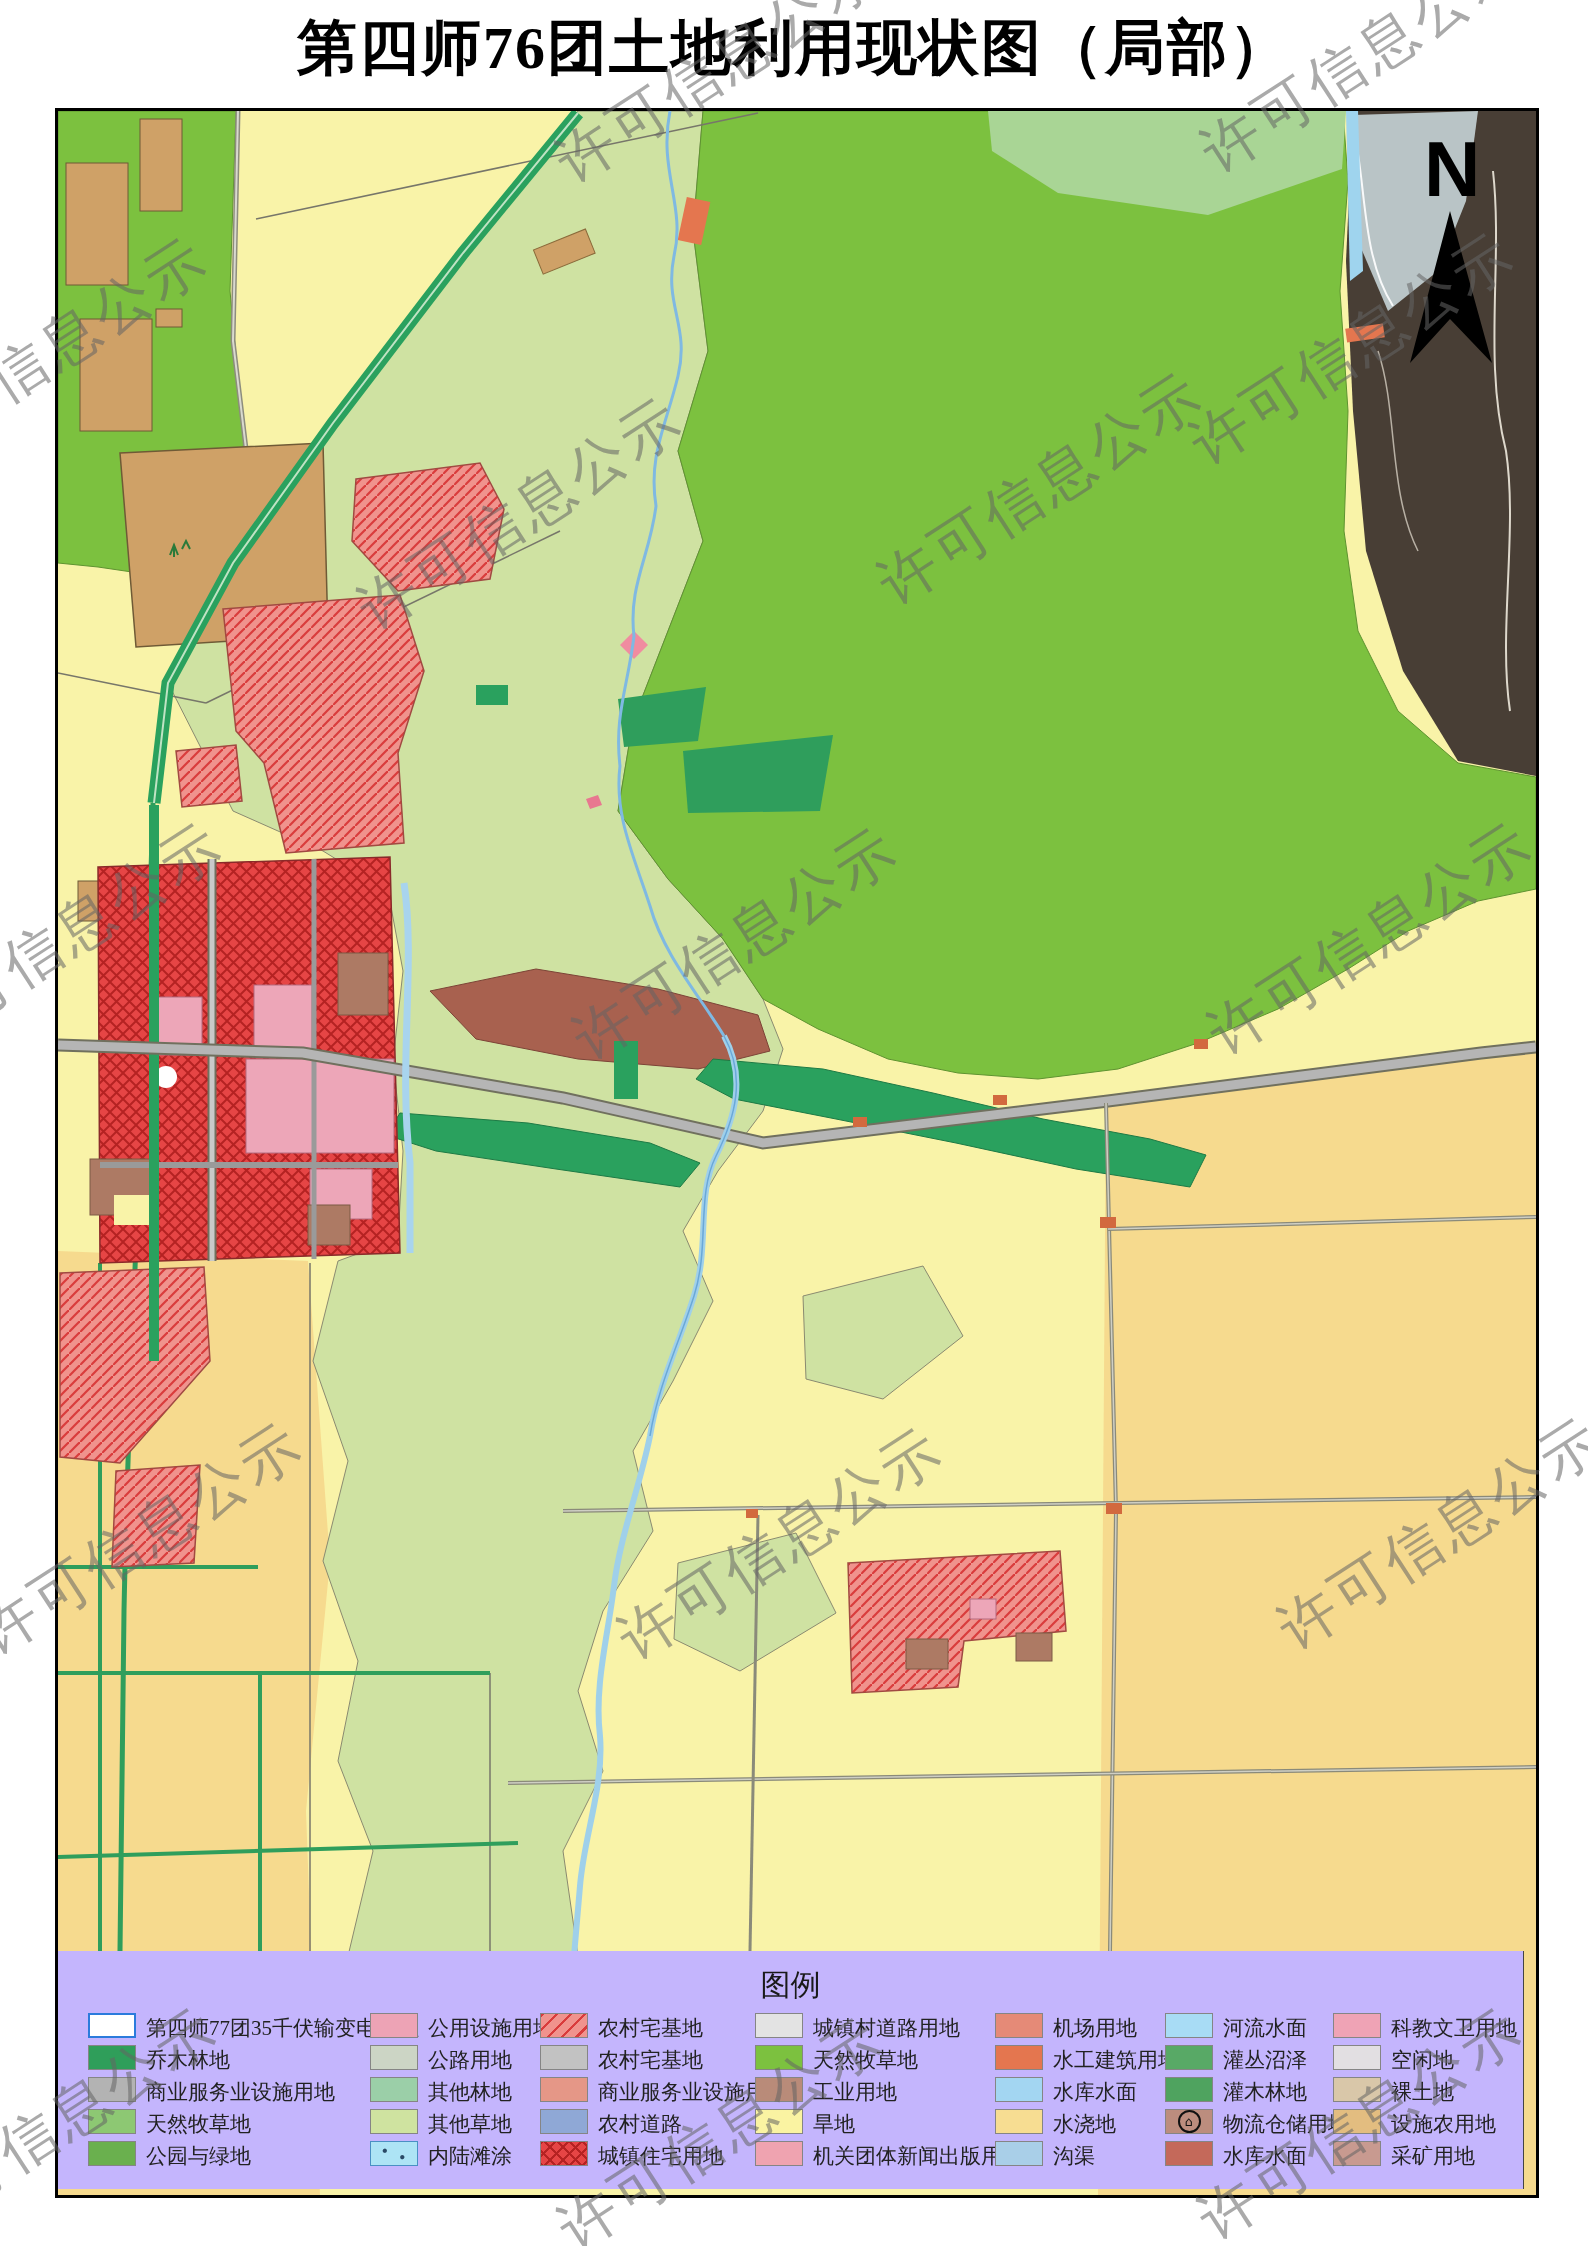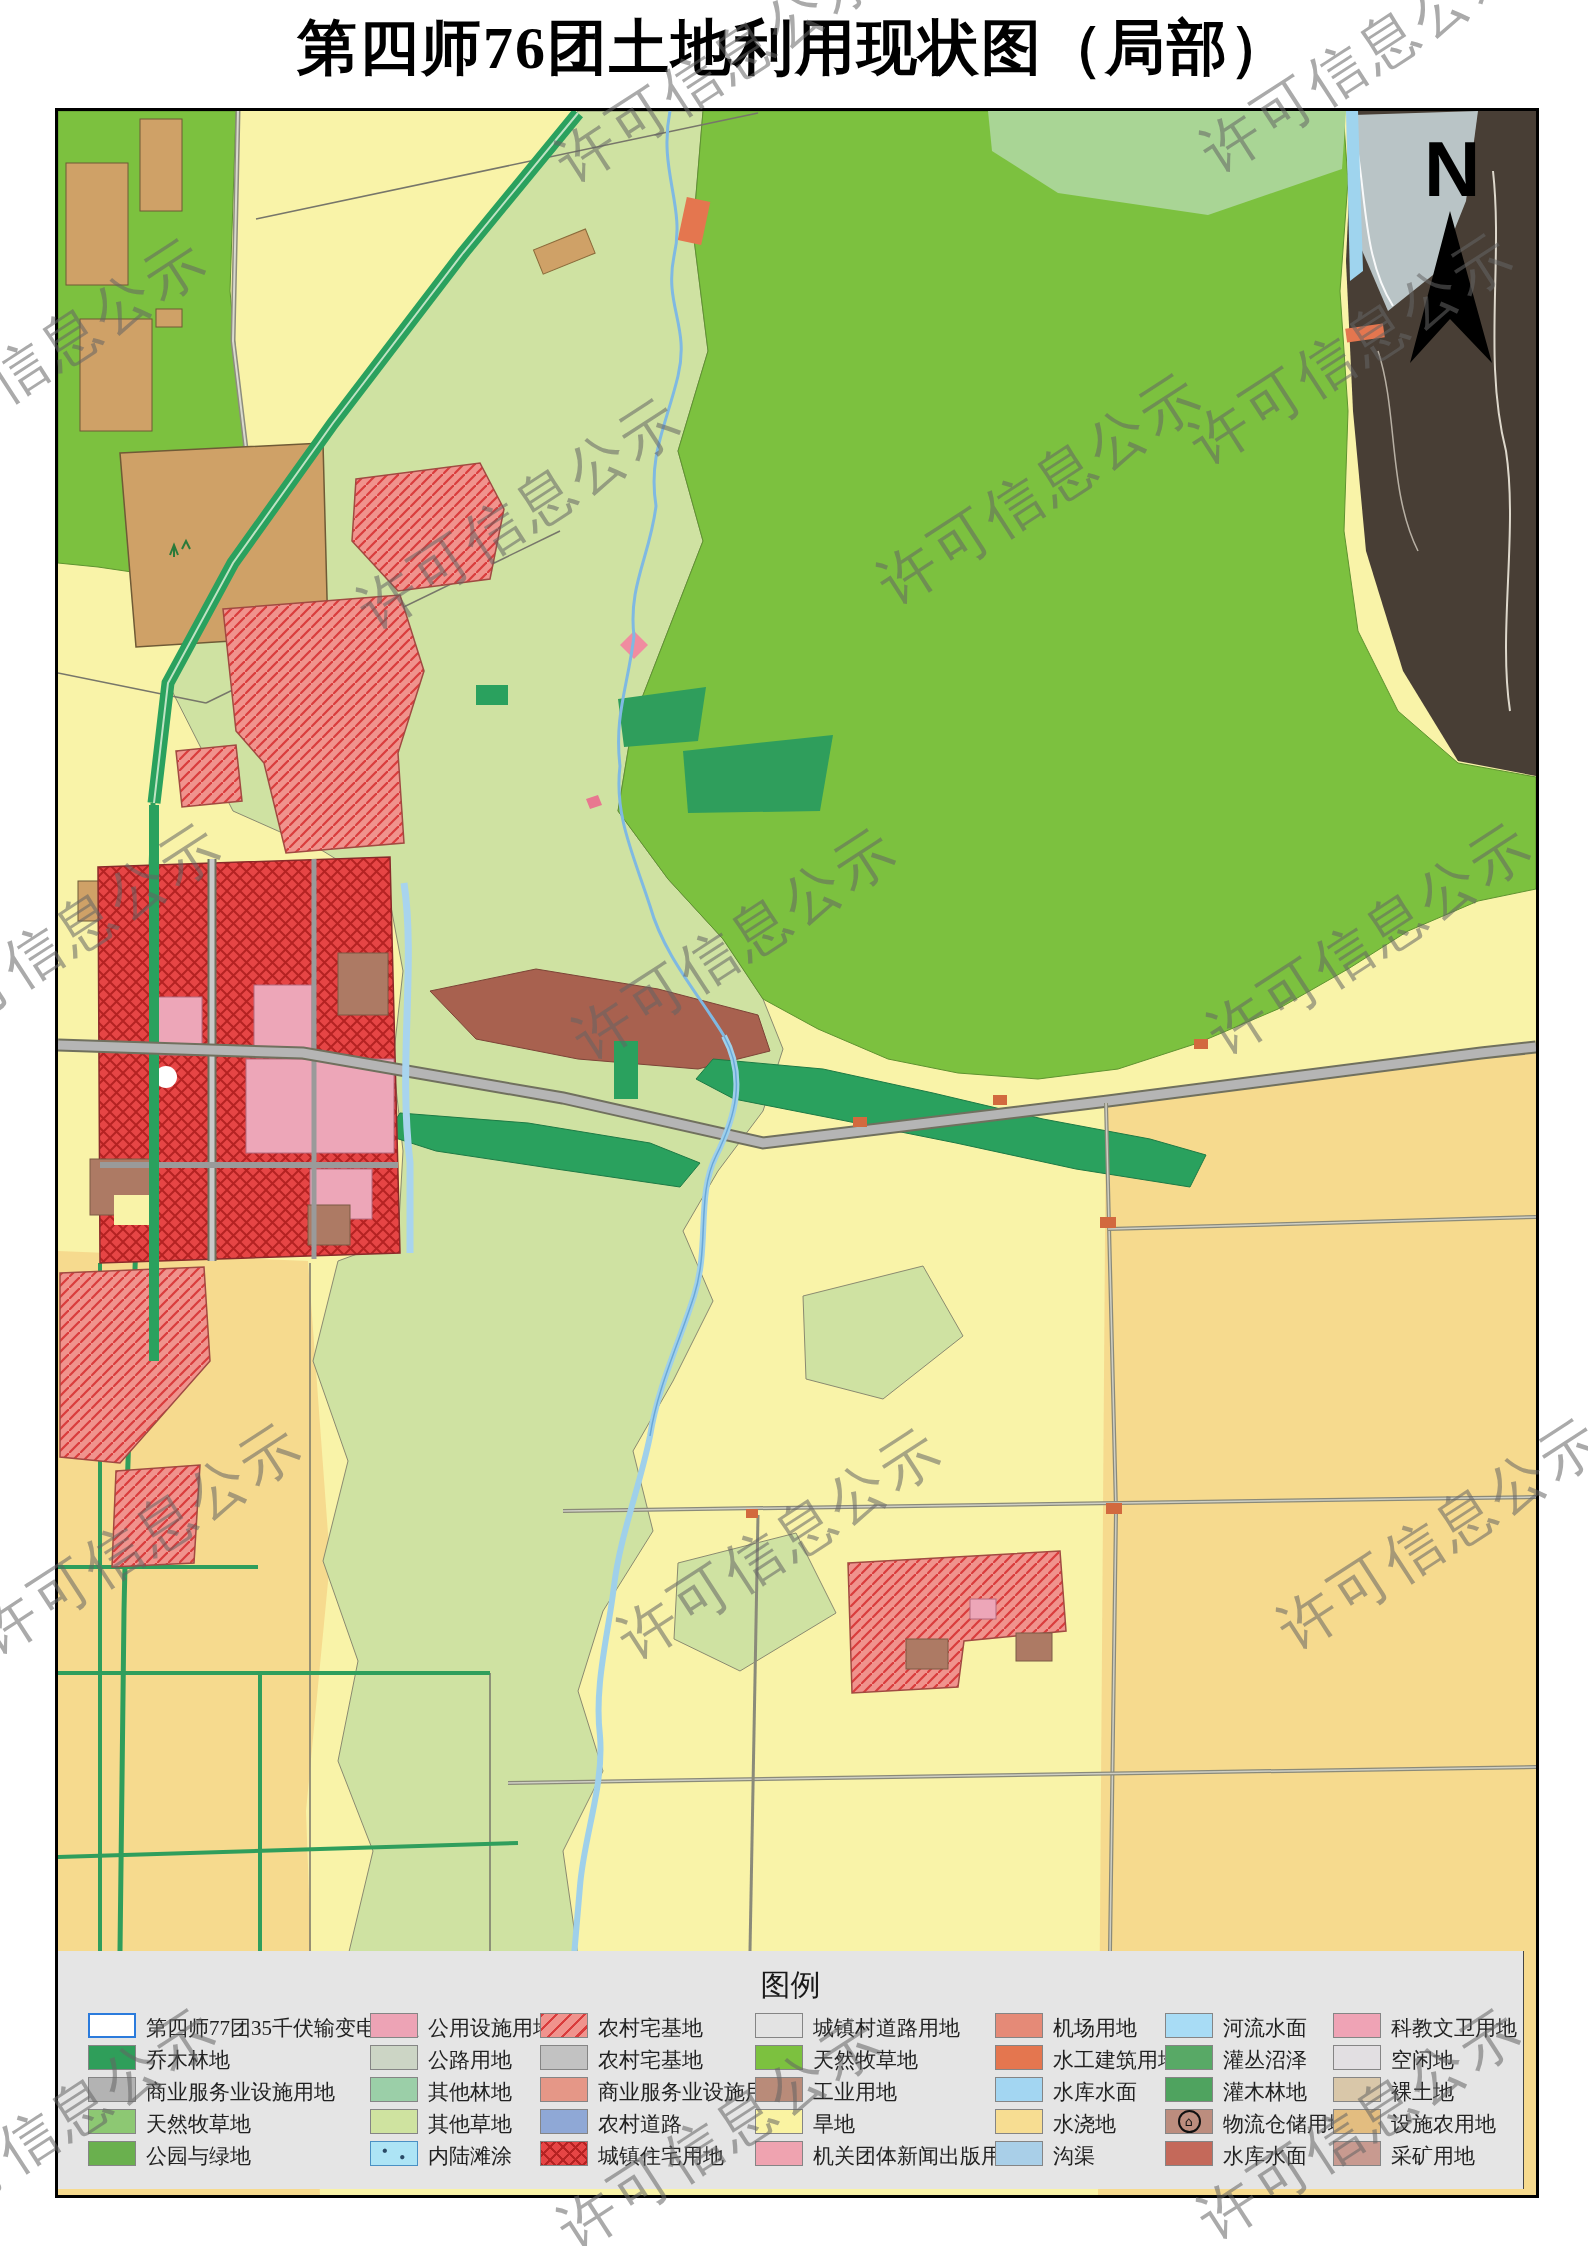--- a/index.html
+++ b/index.html
@@ -8,21 +8,21 @@
   .page-title{position:absolute;left:0;top:8px;width:1588px;text-align:center;
        font-size:60px;font-weight:bold;color:#000;letter-spacing:2px;}
   .map-frame{position:absolute;left:55px;top:108px;width:1478px;height:2084px;
        border:3px solid #000;box-sizing:content-box;background:#f9f3a8;}
   .map-frame svg{position:absolute;left:0;top:0;}
   .proj-label{position:absolute;left:213px;top:687px;width:832px;height:77px;
        background:#ffffff;font-size:47px;font-weight:bold;color:#0a0a0a;
        line-height:77px;padding-left:14px;box-sizing:border-box;white-space:nowrap;}
   
   .legend{position:absolute;left:0px;top:1840px;width:1465px;height:238px;
-       background:#e5e5e5;border-right:1px solid #444;}
+       background:#c4b5fd;border-right:1px solid #444;}
   .legend-title{position:absolute;left:0;top:14px;width:100%;text-align:center;
        font-size:30px;color:#1a1a1a;}
   .leg-item{position:absolute;height:27px;}
   .leg-sw{position:absolute;left:0;top:0;width:48px;height:25px;border:1px solid #858585;
        box-sizing:border-box;display:flex;align-items:center;justify-content:center;}
   .leg-sw.project{border:2px solid #2b7bdc;background:#fff;}
   .leg-label{position:absolute;left:58px;top:1px;font-size:21px;color:#222;white-space:nowrap;}
   .wh-circle{width:19px;height:19px;border:2px solid #111;border-radius:50%;
        display:flex;align-items:center;justify-content:center;font-size:13px;line-height:1;
        color:#111;background:transparent;font-family:"DejaVu Sans",sans-serif;}

